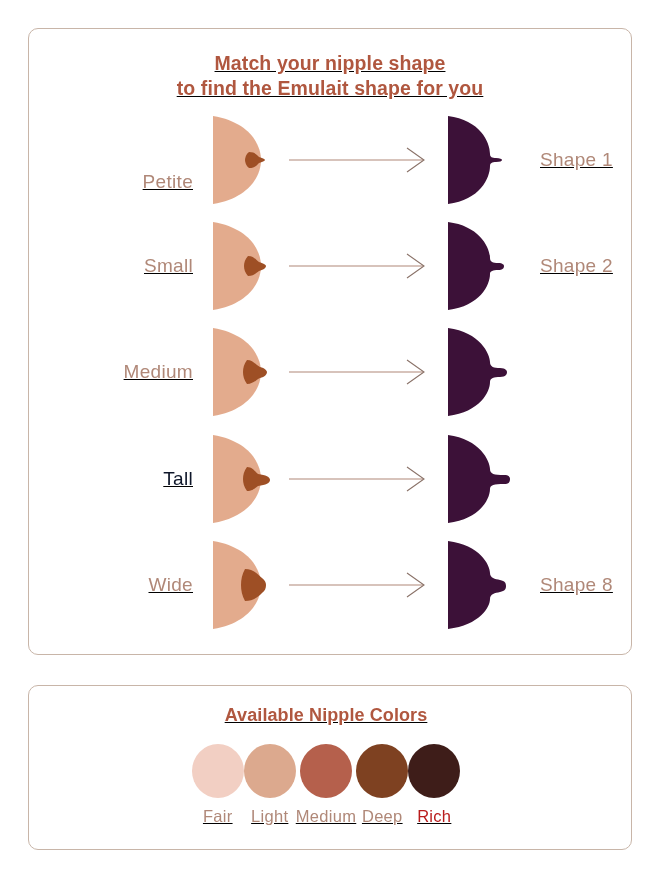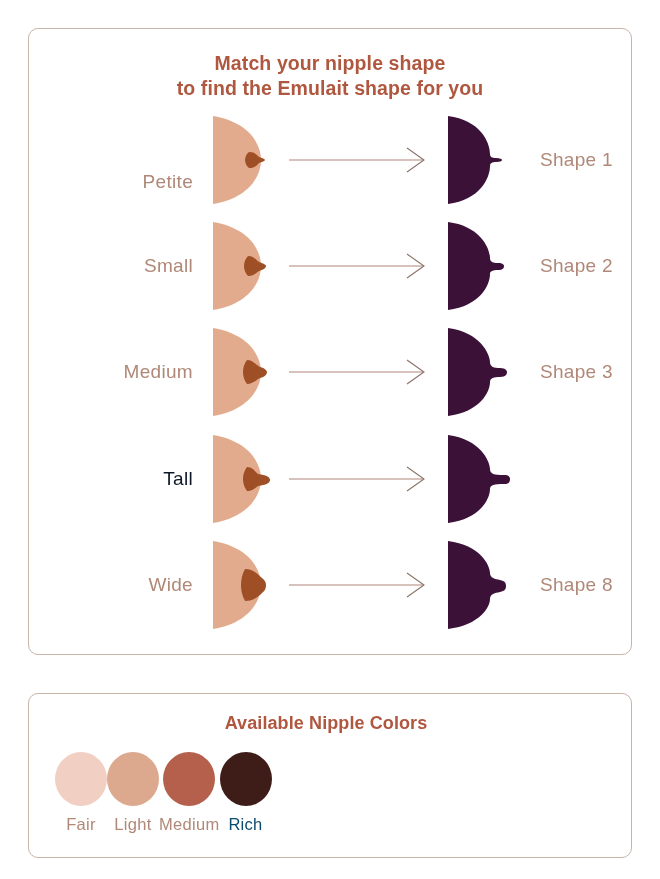--- a/index.html
+++ b/index.html
@@ -16,21 +16,22 @@
     overflow: hidden;
   }
 
   .page {
     width: 660px;
     height: 856px;
     box-sizing: border-box;
     padding: 28px 28px 24px 28px;
     display: flex;
     flex-direction: column;
-    gap: 38px;
+    gap: 30px;
+    text-decoration: underline;
   }
 
   .card {
     border: 1px solid #c8b5a8;
     border-radius: 10px;
     background: #ffffff;
     box-sizing: border-box;
   }
 
   .card-shapes {
@@ -123,21 +124,21 @@
     color: #b08878;
     font-size: 19px;
     letter-spacing: 0.3px;
     white-space: nowrap;
   }
 
   .swatch-row {
     flex: 1 1 auto;
     display: flex;
     align-items: center;
-    justify-content: flex-start;
+    justify-content: center;
     padding: 0 26px 4px 26px;
   }
 
   .swatch-item {
     display: flex;
     flex-direction: column;
     align-items: center;
     gap: 9px;
   }
 
@@ -225,21 +226,20 @@
           <svg width="140" height="26" viewBox="0 0 140 26">
             <line x1="0" y1="13" x2="134" y2="13" stroke="#b08878" stroke-width="1.1"></line>
             <polyline points="118,1 135,13 118,25" fill="none" stroke="#8a7268" stroke-width="1.1"></polyline>
           </svg>
         </div>
         <div class="bottle-cell">
           <svg width="64" height="92" viewBox="0 0 64 92">
             <path d="M2 2 C34 6, 44 28, 44 36 C44 41, 48 42, 54 42 C60 42, 61 45, 61 46 C61 48, 60 51, 54 51 C48 51, 44 52, 44 56 C44 66, 34 86, 2 90 Z" fill="#3c1138"></path>
           </svg>
         </div>
-        <div class="row-label-right" style="color: rgb(176, 136, 120);">Shape 3</div>
       </div>
 
       <div class="row">
         <div class="row-label-left" style="color: #0f172a;">Tall</div>
         <div class="breast-cell">
           <svg width="62" height="92" viewBox="0 0 62 92">
             <path d="M4 2 C40 8, 52 30, 52 46 C52 62, 40 84, 4 90 Z" fill="#e3ab8d"></path>
             <path d="M38 34 C44 34, 46 39, 49 41 C57 42, 61 44, 61 47 C61 50, 57 52, 49 53 C46 55, 44 58, 38 58 C35 54, 34 50, 34 46 C34 42, 35 38, 38 34 Z" fill="#9e4f25"></path>
           </svg>
         </div>
@@ -293,22 +293,26 @@
       <div class="swatch-item">
         <div class="swatch" style="background: rgb(220, 169, 142);"></div>
         <div class="swatch-label" style="color: rgb(176, 136, 120);">Light</div>
       </div>
 
       <div class="swatch-item">
         <div class="swatch" style="background: rgb(181, 96, 76);"></div>
         <div class="swatch-label" style="color: rgb(176, 136, 120);">Medium</div>
       </div>
 
+      <div class="swatch-item">
+        <div class="swatch" style="background: rgb(126, 65, 33);"></div>
+        <div class="swatch-label" style="color: rgb(176, 136, 120);">Deep</div>
+      </div>
 
       <div class="swatch-item">
         <div class="swatch" style="background: rgb(62, 29, 25);"></div>
-        <div class="swatch-label" style="color: #0c4a6e;">Rich</div>
+        <div class="swatch-label" style="color: #b91c1c;">Rich</div>
       </div>
 
     </div>
   </div>
 
 </div>
 
 </body></html>

